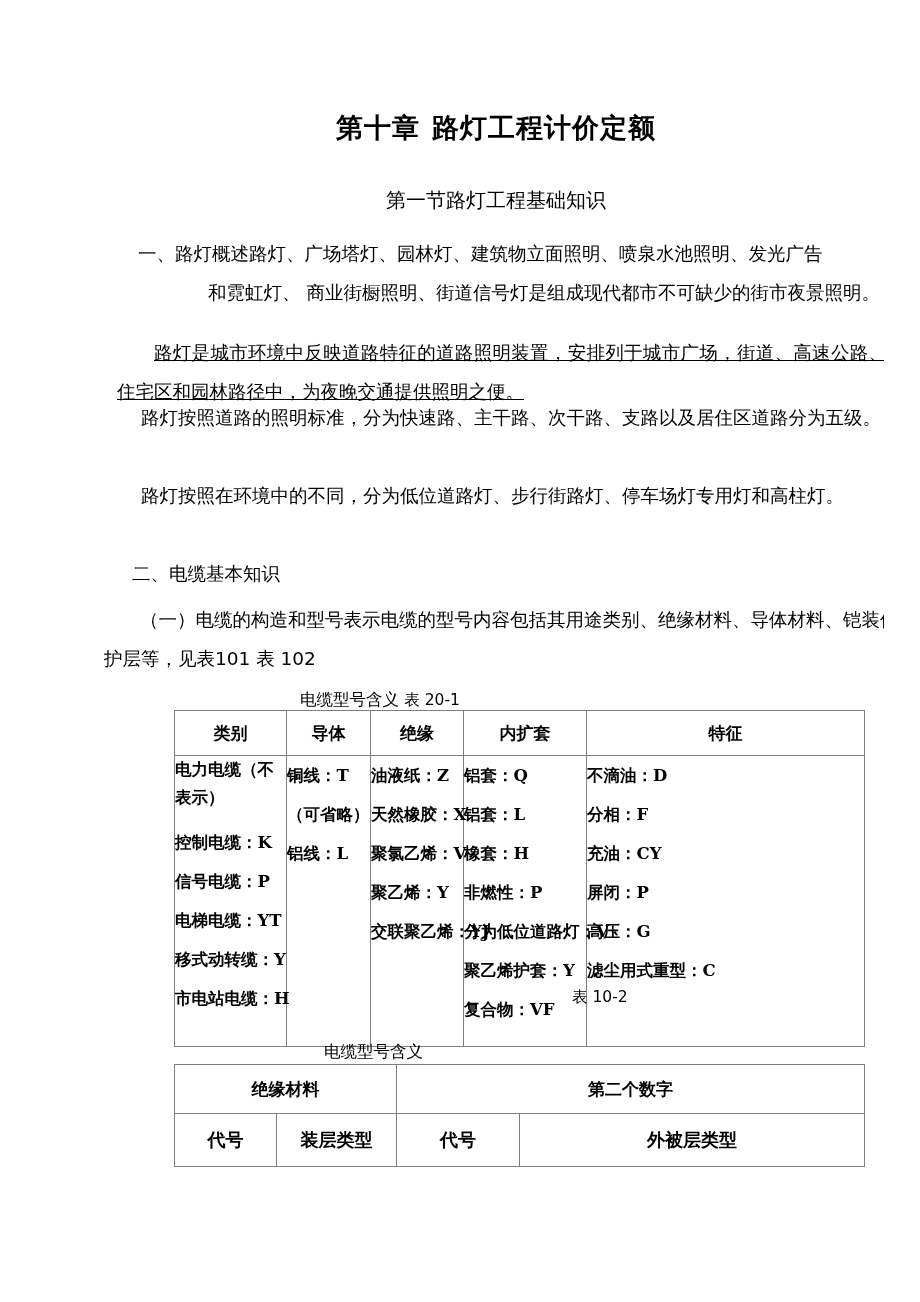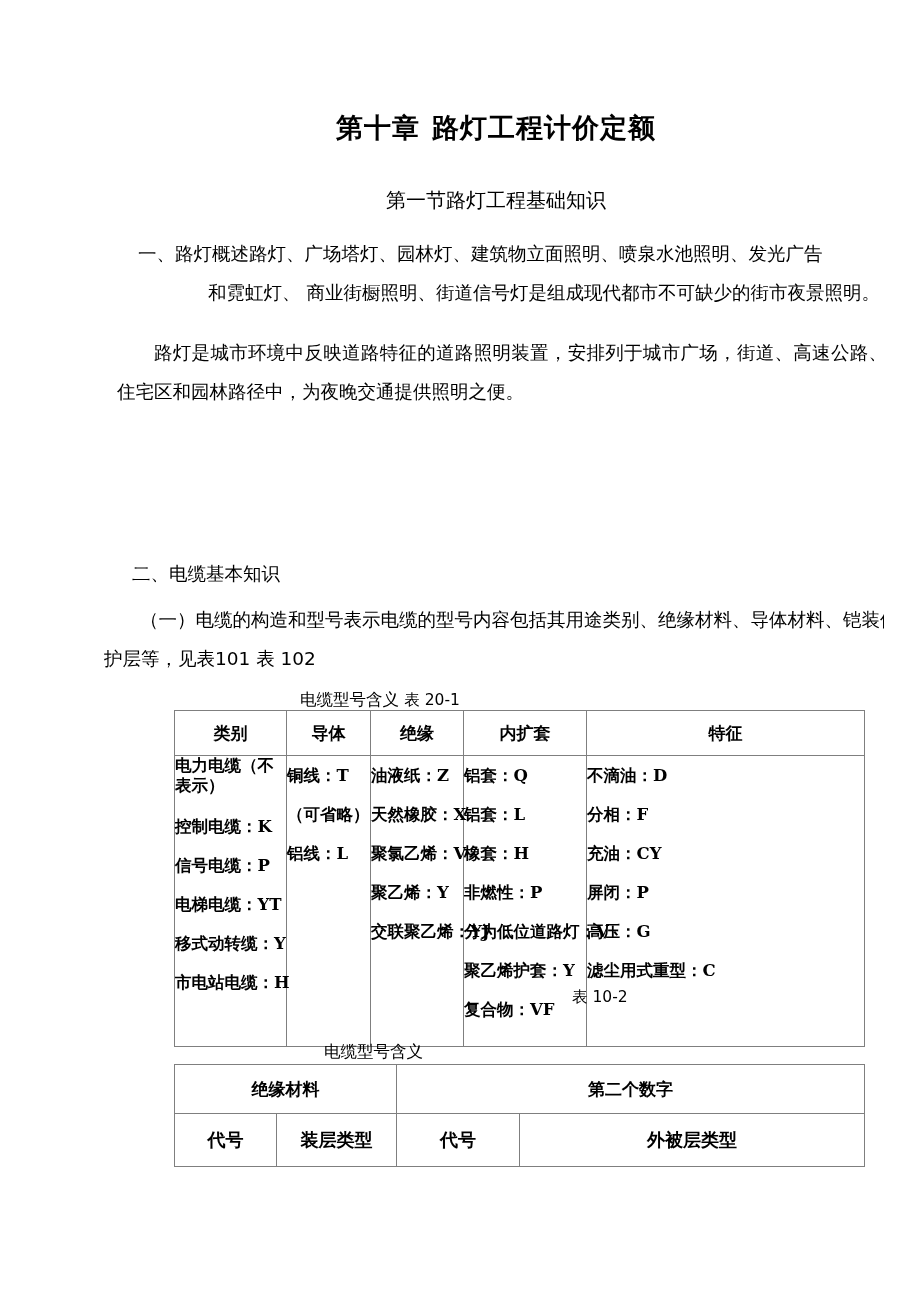--- a/index.html
+++ b/index.html
@@ -159,24 +159,30 @@
   <div class="section-title">第一节路灯工程基础知识</div>
 
   <div class="abs-line para-1">
     <span style="display:inline-block;width:34px;"></span><span class="lead-serif">一、路灯概述</span><span class="sp"></span><span>路灯、广场塔灯、园林灯、建筑物立面照明、喷泉水池照明、发光广告</span>
   </div>
   <div class="abs-line para-1b">
     <span style="display:inline-block;width:104px;"></span><span>和霓虹灯、  商业街橱照明、街道信号灯是组成现代都市不可缺少的街市夜景照明。</span>
   </div>
 
   <div class="abs-line para-2">
-    <p class="p indent" style="margin:13px;">路灯是城市环境中反映道路特征的道路照明装置，安排列于城市广场，街道、高速公路、住宅区和园林路径中，为夜晚交通提供照明之便。</p>
-  </div>
-
-
+    <p class="p indent" style="margin:13px;text-decoration:underline;">路灯是城市环境中反映道路特征的道路照明装置，安排列于城市广场，街道、高速公路、住宅区和园林路径中，为夜晚交通提供照明之便。</p>
+  </div>
+
+  <div class="abs-line para-3">
+    <p class="p indent" style="margin:0;">路灯按照道路的照明标准，分为快速路、主干路、次干路、支路以及居住区道路分为五级。</p>
+  </div>
+
+  <div class="abs-line para-4">
+    <p class="p indent" style="margin:0;">路灯按照在环境中的不同，分为低位道路灯、步行街路灯、停车场灯专用灯和高柱灯。</p>
+  </div>
 
   <div class="abs-line serif heading-2">
     <span style="display:inline-block;width:28px;"></span><span>二、电缆基本知识</span>
   </div>
 
   <div class="abs-line para-5">
     <span style="display:inline-block;width:36px;"></span><span>（一）电缆的构造和型号表示</span><span class="sp"></span><span>电缆的型号内容包括其用途类别、绝缘材料、导体材料、铠装保护层等，见表101 表  102</span>
   </div>
 
   <div class="tbl-caption" id="caption-1">
@@ -196,21 +202,21 @@
       <tr>
         <td class="th-cell">类别</td>
         <td class="th-cell">导体</td>
         <td class="th-cell">绝缘</td>
         <td class="th-cell">内扩套</td>
         <td class="th-cell">特征</td>
       </tr>
       <tr>
 
         <td class="cell-list" style="height:290px;">
-          <div class="item wrap" style="line-height:20px;margin-bottom:11px;">电力电缆（不表示）</div>
+          <div class="item wrap" style="line-height:28px;margin-bottom:11px;">电力电缆（不表示）</div>
           <div class="item">控制电缆：K</div>
           <div class="item">信号电缆：P</div>
           <div class="item">电梯电缆：YT</div>
           <div class="item">移式动转缆：Y</div>
           <div class="item">市电站电缆：H</div>
         </td>
 
         <td class="cell-list">
           <div class="item wrap" style="line-height:39px;">铜线：T （可省略）</div>
           <div class="item">铝线：L</div>

